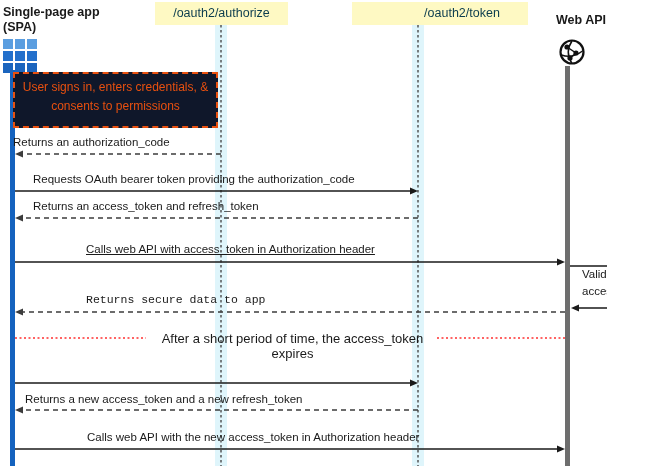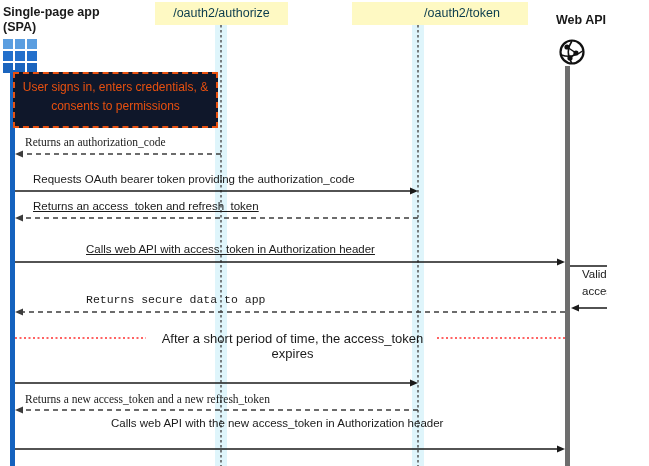--- a/index.html
+++ b/index.html
@@ -114,27 +114,27 @@
     <path d="M3.5,17 Q14,21 24.5,13" fill="none" stroke="#111111" stroke-width="1.5"></path>
     <line x1="9" y1="9" x2="18" y2="15" stroke="#111111" stroke-width="1.5"></line>
     <line x1="18" y1="15" x2="12" y2="20" stroke="#111111" stroke-width="1.5"></line>
     <circle cx="9" cy="9" r="2.6" fill="#111111"></circle>
     <circle cx="18" cy="15" r="2.6" fill="#111111"></circle>
     <circle cx="12" cy="20" r="2.6" fill="#111111"></circle>
   </svg>
 
   <div class="abs user-note">User signs in, enters credentials, &amp; consents to permissions</div>
 
-  <div class="abs msg" style="left:25px;top:136px;font-family:Liberation Serif, serif;">Returns an authorization_code</div>
+  <div class="abs msg" style="left:13px;top:136px;">Returns an authorization_code</div>
   <div class="abs msg" style="left:33px;top:173px;">Requests OAuth bearer token providing the authorization_code</div>
-  <div class="abs msg" style="left:33px;top:200px;text-decoration:underline;">Returns an access_token and refresh_token</div>
+  <div class="abs msg" style="left:33px;top:200px;">Returns an access_token and refresh_token</div>
   <div class="abs msg" style="left:86px;top:243px;text-decoration:underline;">Calls web API with access_token in Authorization header</div>
   <div class="abs msg" style="left:86px;top:293px;font-family:Liberation Mono, monospace;">Returns secure data to app</div>
-  <div class="abs msg" style="left:25px;top:393px;font-family:Liberation Serif, serif;">Returns a new access_token and a new refresh_token</div>
-  <div class="abs msg" style="left:87px;top:417px;margin-left:24px;">Calls web API with the new access_token in Authorization header</div>
+  <div class="abs msg" style="left:25px;top:393px;">Returns a new access_token and a new refresh_token</div>
+  <div class="abs msg" style="left:87px;top:431px;">Calls web API with the new access_token in Authorization header</div>
 
   <div class="abs self-note">
     <div>Validates</div>
     <div>access_token</div>
   </div>
 
   <div class="abs sep-text">After a short period of time, the access_token expires</div>
 
 </div>
 

